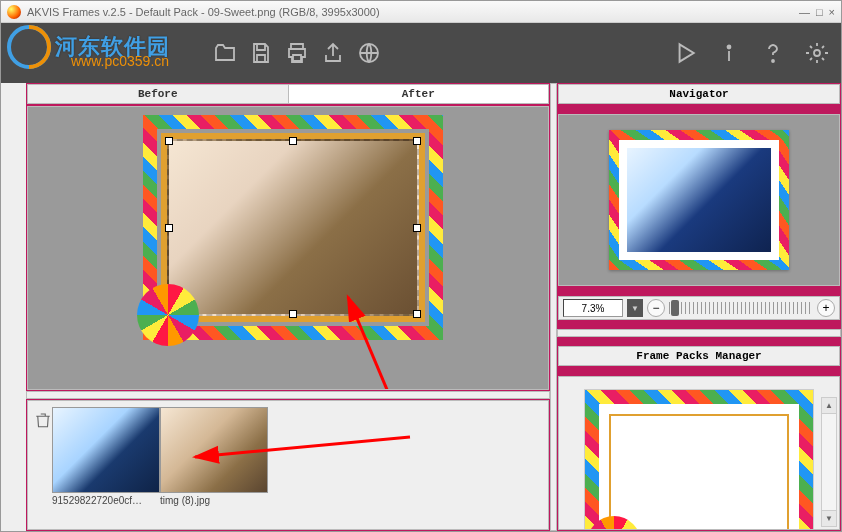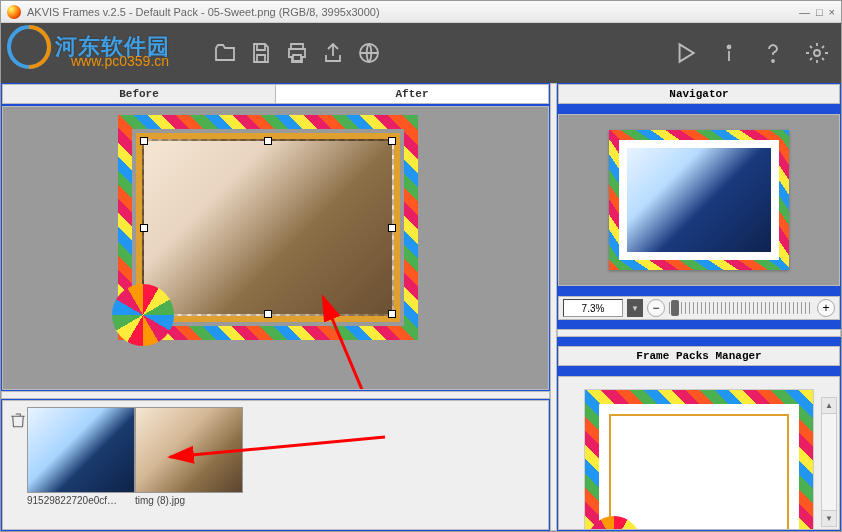--- a/index.html
+++ b/index.html
@@ -8,21 +8,21 @@
 .titlebar { height: 22px; background: linear-gradient(#fafafa,#e8e8e8); border-bottom: 1px solid #ccc; display: flex; align-items: center; padding: 0 6px; color: #666; }
 .titlebar .app-icon { width: 14px; height: 14px; background: radial-gradient(circle at 30% 30%, #ff6, #f60 60%, #900); border-radius: 50%; margin-right: 6px; }
 .titlebar .title { flex: 1; }
 .titlebar .win-btns { display: flex; gap: 6px; color: #666; font-size: 16px; }
 .titlebar .win-btns span { cursor: pointer; }
 .toolbar { height: 60px; background: #4a4a4a; display: flex; align-items: center; padding: 0 10px; gap: 8px; position: relative; }
 .toolbar .watermark { position: absolute; left: 0; top: 0; width: 240px; height: 52px; pointer-events: none; opacity: .9; }
 .toolbar .tool-right { margin-left: auto; display: flex; gap: 16px; align-items: center; }
 .tool-icon { width: 28px; height: 28px; display: flex; align-items: center; justify-content: center; cursor: pointer; }
 .tool-icon svg { stroke: #bbb; fill: none; stroke-width: 1.8; }
-.main { flex: 1; display: flex; background: #1d4ed8; min-height: 0; }
+.main { flex: 1; display: flex; background: #be185d; min-height: 0; margin-left: 25px; }
 .left-pane { flex: 1; display: flex; flex-direction: column; min-width: 0; }
 .tabs { height: 20px; display: flex; background: #efefef; border: 1px solid #bbb; margin: 1px; }
 .tab { flex: 1; display: flex; align-items: center; justify-content: center; color: #333; border-right: 1px solid #bbb; cursor: pointer; font-weight: bold; font-family: "Courier New", monospace; }
 .tab:last-child { border-right: none; }
 .tab.active { background: #fff; }
 .canvas-area { flex: 1; background: #9a9a9a; border: 1px solid #bbb; margin: 1px; position: relative; overflow: hidden; }
 .canvas-frame { position: absolute; left: 115px; top: 8px; width: 300px; height: 225px; }
 .candy-border { position: absolute; inset: 0; border: 14px solid transparent; border-image: repeating-linear-gradient(45deg,#ff5722,#ff5722 10px,#4caf50 10px,#4caf50 20px,#2196f3 20px,#2196f3 30px,#ffeb3b 30px,#ffeb3b 40px,#e91e63 40px,#e91e63 50px) 14; }
 .inner-frame { position: absolute; inset: 18px; background: #e0a030; padding: 6px; }
 .photo-main { width: 100%; height: 100%; background: linear-gradient(135deg,#f5e6d3 0%,#e8d4c0 30%,#8b6f47 60%,#6b5033 100%); position: relative; border: 2px dashed rgba(0,0,0,.2); }
@@ -66,21 +66,21 @@
 .wm-ring::before { content:''; position:absolute; inset:-4px; border:4px solid #ff9800; border-radius:50%; clip-path: polygon(50% 0,100% 0,100% 100%,50% 100%); }
 .wm-text { color:#3fa9f5; font-size:22px; font-weight:bold; letter-spacing:1px; text-shadow:0 0 2px rgba(0,0,0,.5); }
 .wm-sub { position:absolute; left:70px; top:30px; color:#ff9800; font-size:14px; }
 </style>
 </head>
 <body>
 
 <div class="window">
   <div class="titlebar">
     <div class="app-icon"></div>
-    <div class="title">AKVIS Frames v.2.5 - Default Pack - 05-Sweet.png (RGB/8, 3995x3000)</div>
+    <div class="title">AKVIS Frames v.2.5 - Default Pack - 09-Sweet.png (RGB/8, 3995x3000)</div>
     <div class="win-btns">
       <span>—</span>
       <span>□</span>
       <span>×</span>
     </div>
   </div>
 
   <div class="toolbar">
     <div class="watermark">
       <div class="wm-logo">

